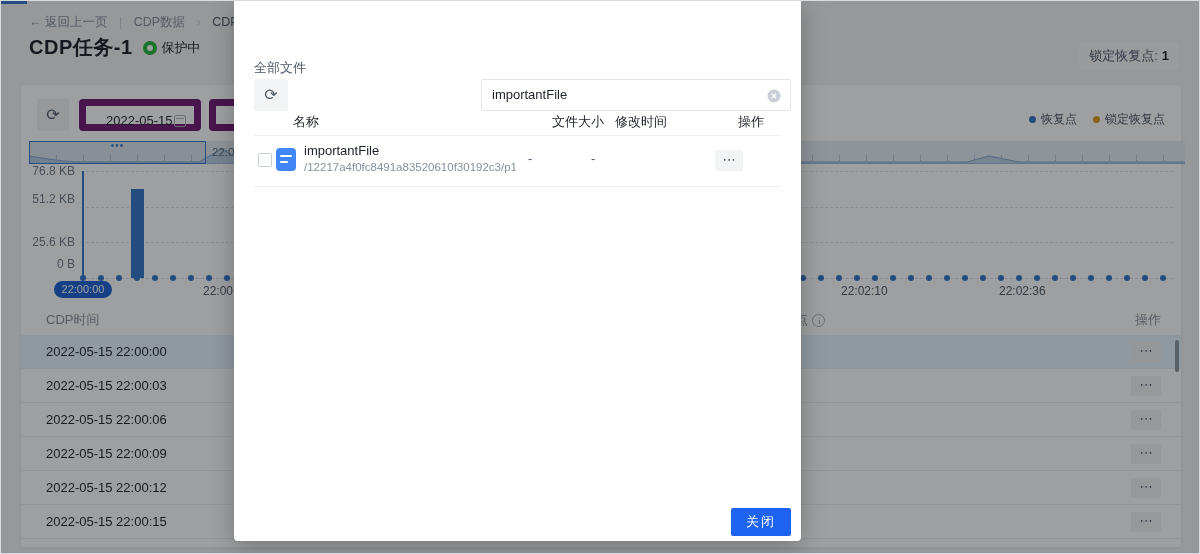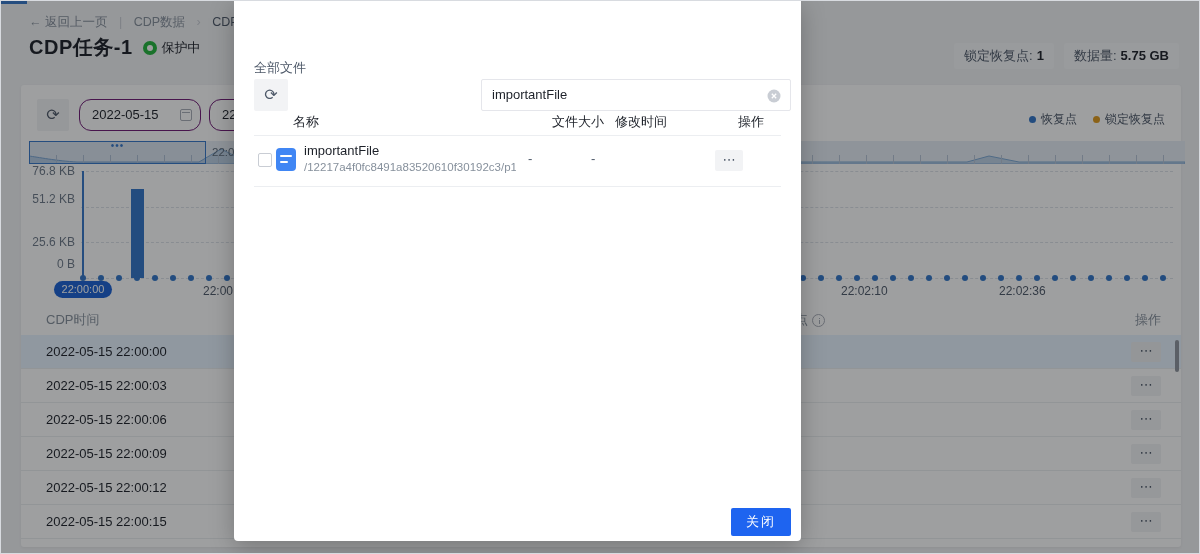--- a/index.html
+++ b/index.html
@@ -19,21 +19,21 @@
   .status-ic::after { content:""; position:absolute; left:4px; top:4px; width:6px; height:6px; border-radius:50%; background:#fff; }
   .status-txt { font-size:13px; color:#1d2129; }
   .stats { position:absolute; right:20px; top:42px; display:flex; gap:10px; }
   .chip { background:#f7f8fa; border-radius:2px; padding:4px 10px; font-size:13px; color:#4e5969; }
   .chip b { color:#1d2129; font-weight:bold; margin-left:4px; }
 
   .card { position:absolute; left:20px; top:84px; width:1160px; height:462px; background:#fff; border-radius:3px; box-shadow:0 1px 3px rgba(0,0,0,.06); }
 
   .icon-btn { position:absolute; width:32px; height:32px; background:#f2f3f5; border-radius:2px; color:#4e5969; font-size:16px; line-height:32px; text-align:center; cursor:pointer; }
   .tb-refresh { left:16px; top:14px; }
-  .inp { position:absolute; height:32px; background:#fff; border:1px solid #701a75; border-radius:12px; font-size:13px; color:#1d2129; line-height:30px; padding:0 12px; }
+  .inp { position:absolute; height:32px; background:#fff; border:7px solid #701a75; border-radius:4px; font-size:13px; color:#1d2129; line-height:30px; padding:0 20px; }
   .tb-date { left:58px; top:14px; width:122px; }
   .cal-ic { position:absolute; right:8px; top:9px; width:12px; height:12px; border:1px solid #a9aeb8; border-radius:2px; }
   .cal-ic::before { content:""; position:absolute; left:1px; right:1px; top:2px; height:1px; background:#a9aeb8; }
   .tb-time { left:188px; top:14px; width:140px; }
 
   .legend { position:absolute; right:16px; top:26px; display:flex; gap:16px; font-size:12px; color:#4e5969; align-items:center; }
   .legend .li { display:flex; align-items:center; gap:5px; }
   .dot { width:7px; height:7px; border-radius:50%; display:inline-block; }
   .dot-blue { background:#3276c8; }
   .dot-orange { background:#e09a1c; }
@@ -120,23 +120,20 @@
     <span class="page-title">CDP任务-1</span>
     <span class="status">
       <span class="status-ic"></span>
       <span class="status-txt">保护中</span>
     </span>
   </div>
 
   <div class="stats">
     <span class="chip">
       <span>锁定恢复点:</span><b>1</b>
-    </span>
-    <span class="chip">
-      <span>数据量:</span><b>5.75 GB</b>
     </span>
   </div>
 
   <div class="card">
 
     <div class="icon-btn tb-refresh">⟳</div>
     <div class="inp tb-date">
       <span>2022-05-15</span>
       <span class="cal-ic"></span>
     </div>

